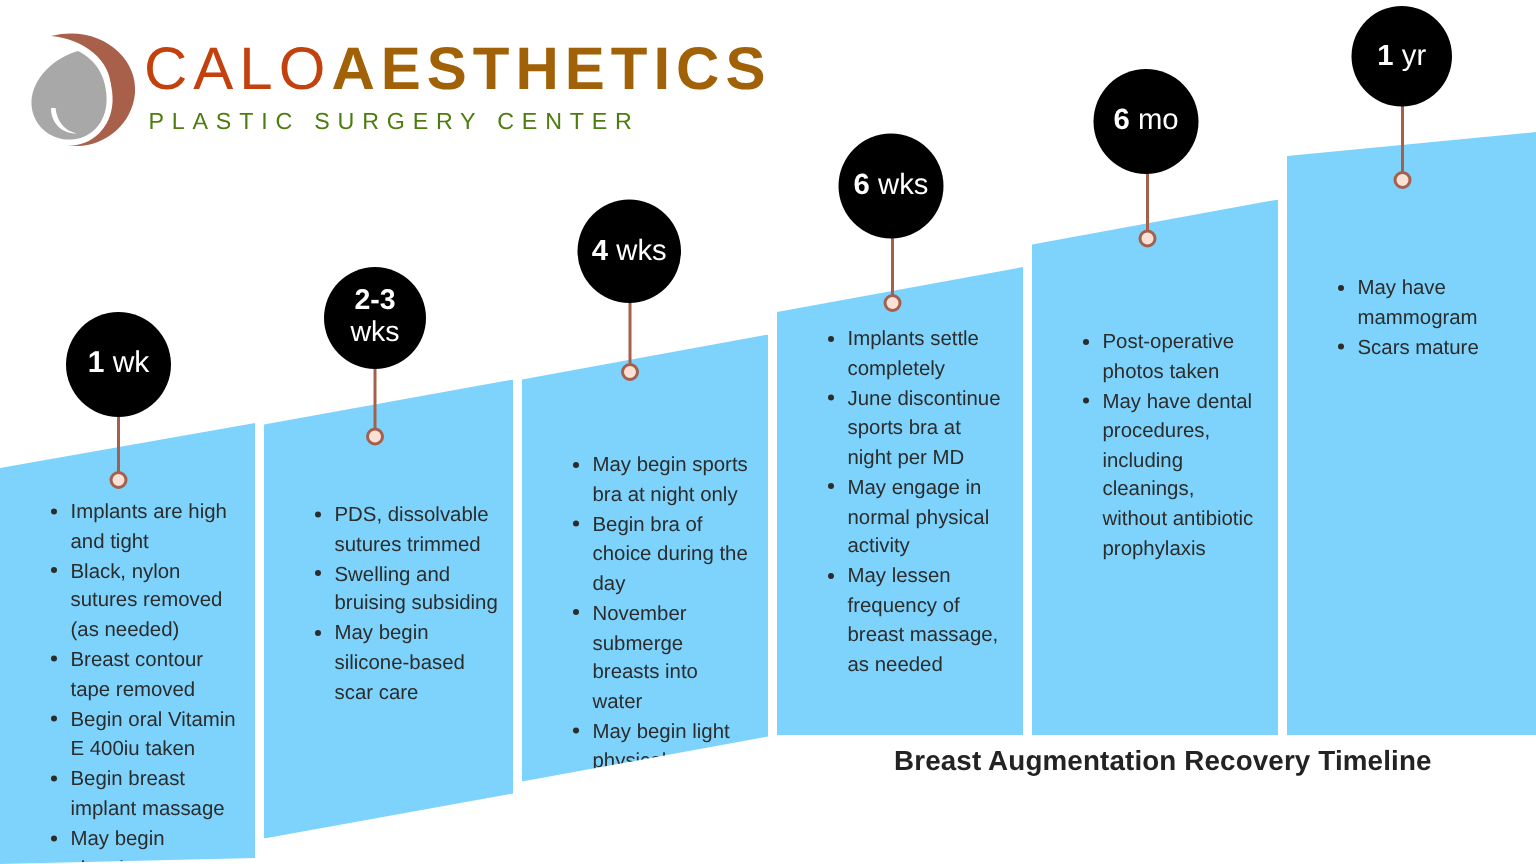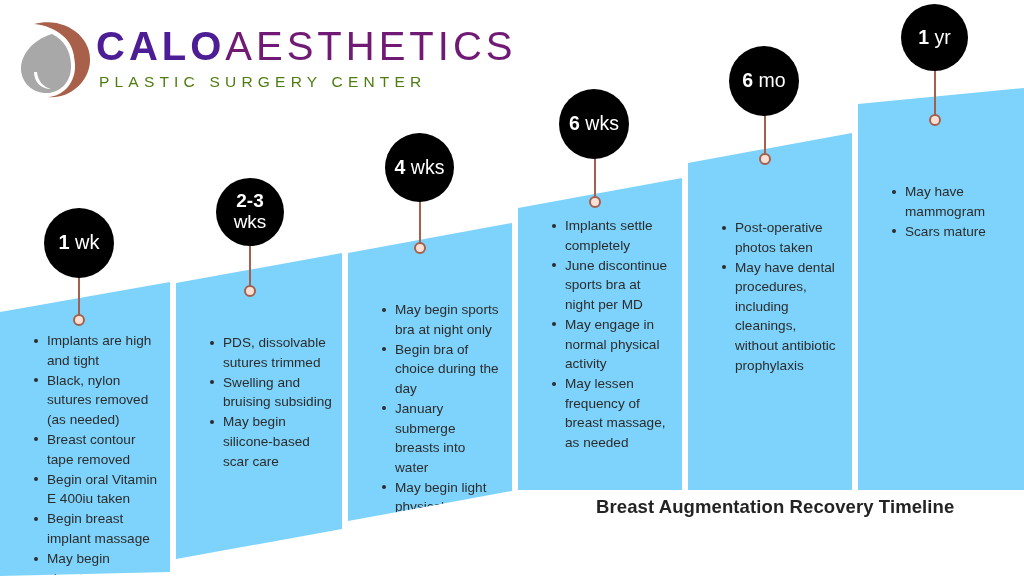--- a/index.html
+++ b/index.html
@@ -13,22 +13,22 @@
   #stage{position:relative;width:1024px;height:576px;overflow:hidden;background:#fff;}
 
   
   #logo{position:absolute;left:8px;top:12px;width:520px;height:100px;}
   #logo-mark{position:absolute;left:0;top:2px;width:92px;height:92px;}
   #logo-text{position:absolute;left:88px;top:12px;}
   .brand-line1{
     font-size:40px;letter-spacing:4.0px;line-height:44px;white-space:nowrap;
     font-weight:400;
   }
-  .brand-calo{color:#4c1d95;font-weight:700;}
-  .brand-aesthetics{color:#701a75;font-weight:400;}
+  .brand-calo{color:#c2410c;font-weight:400;}
+  .brand-aesthetics{color:#a16207;font-weight:700;}
   .brand-line2{
     margin-top:5px;margin-left:3px;
     font-size:15.5px;letter-spacing:5.2px;color:#4d7c0f;font-weight:400;white-space:nowrap;
   }
 
   
   #band{position:absolute;left:0;top:0;width:1024px;height:576px;}
   .panel{
     position:absolute;
     background:#7dd3fc;
@@ -134,21 +134,21 @@
         <li>Swelling and bruising subsiding</li>
         <li>May begin silicone-based scar care</li>
       </ul>
     </div>
 
     <div class="panel" style="left:348px;top:223px;width:164px;height:300px;
                 clip-path:polygon(0px 30px, 164px 0px, 164px 268px, 0px 298px);">
       <ul class="bullets" style="top:77px;">
         <li>May begin sports bra at night only</li>
         <li>Begin bra of choice during the day</li>
-        <li>January submerge breasts into water</li>
+        <li>November submerge breasts into water</li>
         <li>May begin light physical activity</li>
       </ul>
     </div>
 
     <div class="panel" style="left:518px;top:178px;width:164px;height:312px;
                 clip-path:polygon(0px 30px, 164px 0px, 164px 312px, 0px 312px);">
       <ul class="bullets" style="top:38px;">
         <li>Implants settle completely</li>
         <li>June discontinue sports bra at night per MD</li>
         <li>May engage in normal physical activity</li>

